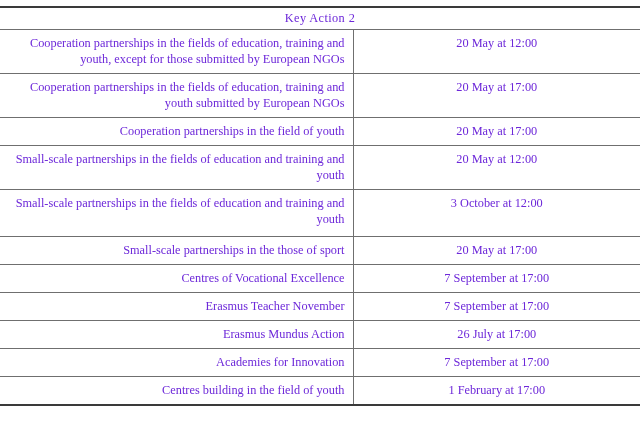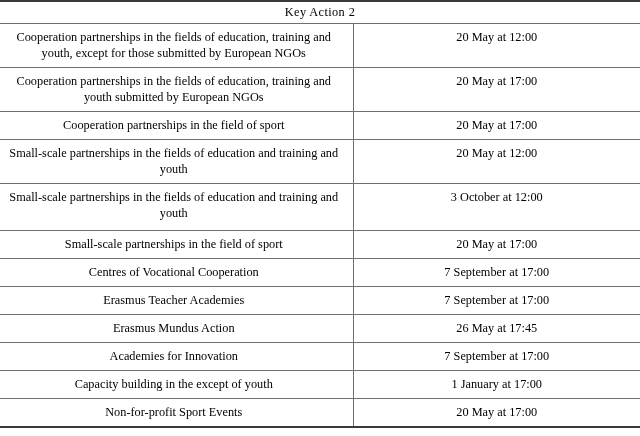--- a/index.html
+++ b/index.html
@@ -7,23 +7,23 @@
     padding: 0;
     background: #ffffff;
     width: 640px;
     height: 436px;
     overflow: hidden;
   }
   .page {
     width: 640px;
     height: 436px;
     box-sizing: border-box;
-    padding-top: 0;
+    padding-top: 6px;
     font-family: "Liberation Serif", "DejaVu Serif", serif;
-    color: #000000;
+    color: #6d28d9;
   }
   table.deadline-table {
     width: 640px;
     border-collapse: collapse;
     table-layout: fixed;
     border-top: 2px solid #3a3a3a;
     border-bottom: 2px solid #3a3a3a;
   }
   col.c-action   { width: 353px; }
   col.c-deadline { width: 287px; }
@@ -42,21 +42,21 @@
     border-bottom: 1px solid #6f6f6f;
     font-size: 12.3px;
     line-height: 15.5px;
     vertical-align: top;
     padding: 6px 4px 4px 4px;
   }
   td.action-cell {
     border-right: 1px solid #6f6f6f;
     padding-left: 3px;
     padding-right: 8px;
-    text-align: center;
+    text-align: right;
   }
   td.deadline-cell {
     text-align: center;
     padding-left: 2px;
     padding-right: 2px;
     margin-top: 41px;
   }
   tr.row-tall  td { height: 44px; box-sizing: border-box; }
   tr.row-xtall td { height: 47px; box-sizing: border-box; }
   tr.row-short td { height: 28px; box-sizing: border-box; }
@@ -80,63 +80,59 @@
         <td class="action-cell">Cooperation partnerships in the fields of education, training and youth, except for those submitted by European NGOs</td>
         <td class="deadline-cell">20 May at 12:00</td>
       </tr>
 
       <tr class="row-tall">
         <td class="action-cell">Cooperation partnerships in the fields of education, training and youth submitted by European NGOs</td>
         <td class="deadline-cell">20 May at 17:00</td>
       </tr>
 
       <tr class="row-short">
-        <td class="action-cell">Cooperation partnerships in the field of sport</td>
+        <td class="action-cell">Cooperation partnerships in the field of youth</td>
         <td class="deadline-cell">20 May at 17:00</td>
       </tr>
 
       <tr class="row-tall">
         <td class="action-cell">Small-scale partnerships in the fields of education and training and youth</td>
         <td class="deadline-cell">20 May at 12:00</td>
       </tr>
 
       <tr class="row-xtall">
         <td class="action-cell">Small-scale partnerships in the fields of education and training and youth</td>
         <td class="deadline-cell">3 October at 12:00</td>
       </tr>
 
       <tr class="row-short">
-        <td class="action-cell">Small-scale partnerships in the field of sport</td>
+        <td class="action-cell">Small-scale partnerships in the those of sport</td>
         <td class="deadline-cell">20 May at 17:00</td>
       </tr>
 
       <tr class="row-short">
-        <td class="action-cell">Centres of Vocational Cooperation</td>
+        <td class="action-cell">Centres of Vocational Excellence</td>
         <td class="deadline-cell">7 September at 17:00</td>
       </tr>
 
       <tr class="row-short">
-        <td class="action-cell">Erasmus Teacher Academies</td>
+        <td class="action-cell">Erasmus Teacher November</td>
         <td class="deadline-cell">7 September at 17:00</td>
       </tr>
 
       <tr class="row-short">
         <td class="action-cell">Erasmus Mundus Action</td>
-        <td class="deadline-cell">26 May at 17:45</td>
+        <td class="deadline-cell">26 July at 17:00</td>
       </tr>
 
       <tr class="row-short">
         <td class="action-cell">Academies for Innovation</td>
         <td class="deadline-cell">7 September at 17:00</td>
       </tr>
 
       <tr class="row-short">
-        <td class="action-cell">Capacity building in the except of youth</td>
-        <td class="deadline-cell">1 January at 17:00</td>
+        <td class="action-cell">Centres building in the field of youth</td>
+        <td class="deadline-cell">1 February at 17:00</td>
       </tr>
 
-      <tr class="row-short last-row">
-        <td class="action-cell">Non-for-profit Sport Events</td>
-        <td class="deadline-cell">20 May at 17:00</td>
-      </tr>
     </tbody>
   </table>
 </div>
 
 </body></html>

